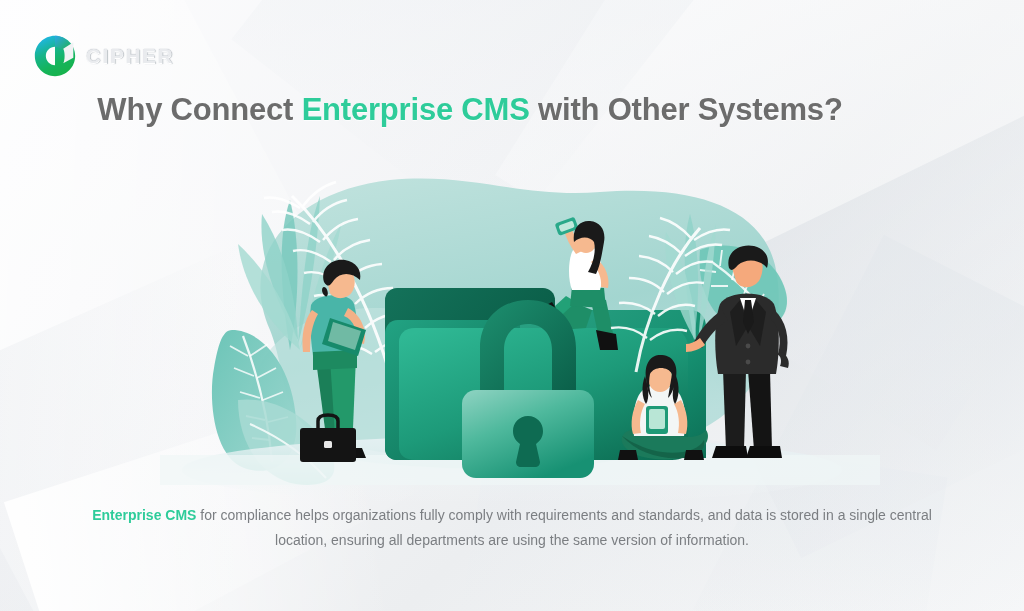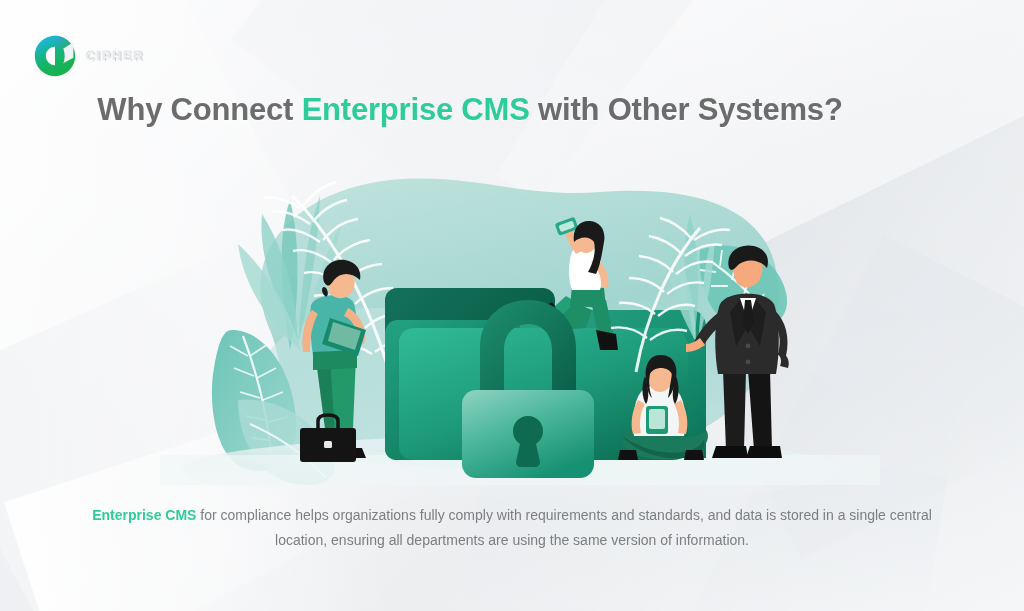--- a/index.html
+++ b/index.html
@@ -48,21 +48,21 @@
         transform:rotate(9deg); }
 
   
   #logo-row {
     position:absolute; left:33px; top:34px;
     display:flex; align-items:center; gap:9px;
     z-index:6;
   }
   #logo-mark { width:44px; height:44px; display:block; }
   #logo-word {
-    font-size:12px; font-weight:bold; letter-spacing:2.2px;
+    font-size:20px; font-weight:bold; letter-spacing:2.2px;
     color:#e9ebee;
     text-shadow:0 1px 0 #ffffff, 0 0 1px rgba(130,140,150,.85),
                 1px 1px 1px rgba(150,158,166,.55);
   }
 
   
   #headline {
     position:absolute; top:92px; left:0; width:940px;
     text-align:center; z-index:6;
     font-size:31px; font-weight:bold;

